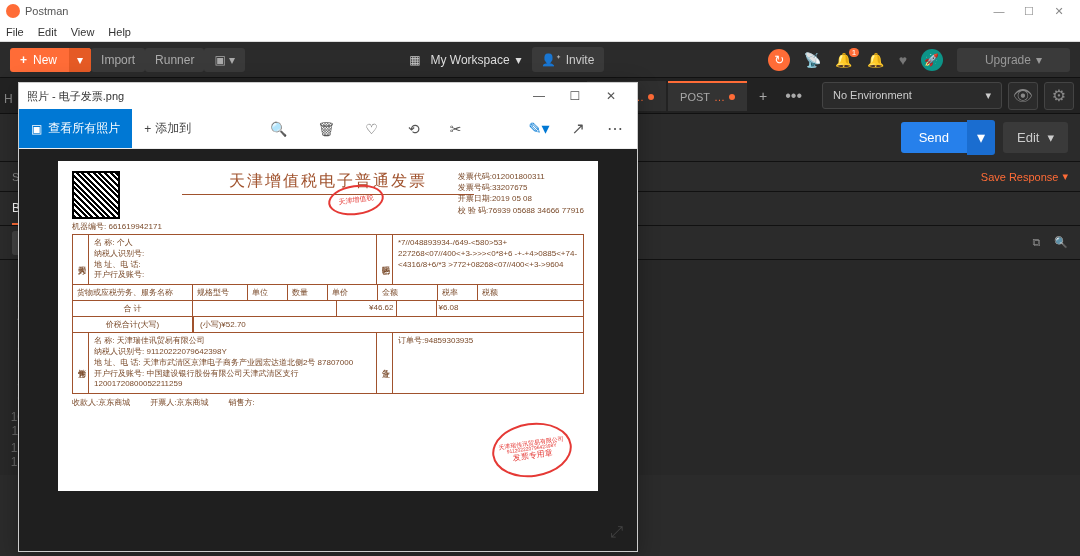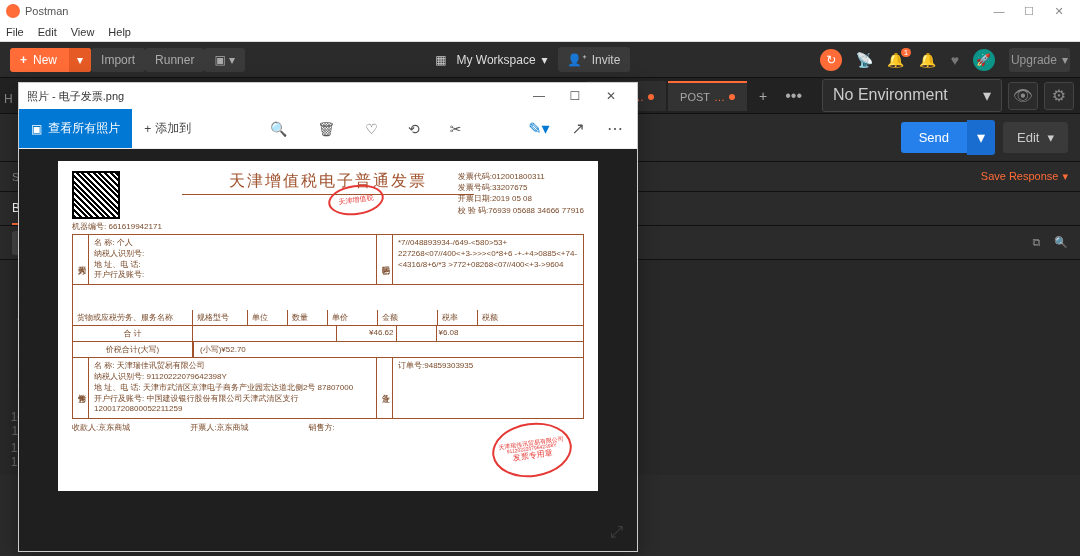--- a/index.html
+++ b/index.html
@@ -22,46 +22,46 @@
 .btn-new .caret { background: #e55a25; padding: 5px 8px; margin: -5px -10px -5px 6px; border-radius: 0 3px 3px 0; }
 .tool-btn { background: #3a3a3a; padding: 5px 10px; border-radius: 3px; margin-left: 0; color: #aaa; }
 .tool-center { flex: 1; display: flex; justify-content: center; align-items: center; gap: 10px; }
 .workspace { display: flex; align-items: center; gap: 6px; color: #ddd; }
 .invite-btn { background: #3a3a3a; padding: 4px 10px; border-radius: 3px; display: flex; align-items: center; gap: 5px; }
 .tool-right { display: flex; align-items: center; gap: 14px; }
 .orange-circle { width: 22px; height: 22px; background: #ff6c37; border-radius: 50%; display: flex; align-items: center; justify-content: center; color: #fff; font-size: 12px; }
 .icon-gray { color: #777; font-size: 14px; }
 .bell-wrap { position: relative; }
 .bell-badge { position: absolute; top: -4px; right: -6px; background: #ff6c37; color: #fff; font-size: 8px; border-radius: 8px; padding: 0 3px; }
-.upgrade { background: #3a3a3a; padding: 5px 2px; border-radius: 3px; color: #999; display: flex; align-items: center; gap: 5px; }
+.upgrade { background: #3a3a3a; padding: 5px 28px; border-radius: 3px; color: #999; display: flex; align-items: center; gap: 5px; }
 
 
 .env-row { height: 36px; background: #222; display: flex; align-items: center; border-bottom: 1px solid #111; }
 .env-left { flex: 1; display: flex; align-items: center; justify-content: flex-end; padding-right: 6px; }
 .tab { background: #2f2f2f; color: #aaa; padding: 8px 12px; font-size: 11px; display: flex; align-items: center; gap: 4px; margin-right: 2px; border-top: 2px solid transparent; }
 .tab.active { background: #333; border-top-color: #ff6c37; }
 .tab .ell { color: #ff6c37; font-size: 11px; }
 .tab .dot { width: 6px; height: 6px; background: #ff6c37; border-radius: 50%; }
 .tab-add { color: #aaa; padding: 0 10px; font-size: 14px; }
 .tab-more { color: #aaa; padding: 0 8px; }
-.env-select { width: 180px; background: #2b2b2b; color: #ccc; font-size: 16px; padding: 6px 10px; margin: 0 6px; border: 1px solid #444; border-radius: 3px; display: flex; justify-content: space-between; }
+.env-select { width: 180px; background: #2b2b2b; color: #ccc; font-size: 11px; padding: 6px 10px; margin: 0 6px; border: 1px solid #444; border-radius: 3px; display: flex; justify-content: space-between; }
 .env-icon { width: 30px; height: 28px; background: #2b2b2b; border: 1px solid #444; border-radius: 3px; display: flex; align-items: center; justify-content: center; color: #888; margin-right: 6px; }
 
 
 .send-row { height: 48px; background: #2b2b2b; display: flex; align-items: center; justify-content: flex-end; padding: 0 12px; border-bottom: 1px solid #111; gap: 8px; }
 .send-btn { background: #2680eb; color: #fff; padding: 8px 18px; border-radius: 3px 0 0 3px; font-size: 13px; }
 .send-caret { background: #1a6dd0; color: #fff; padding: 8px 10px; border-radius: 0 3px 3px 0; margin-left: -8px; }
 .save-btn { background: #3a3a3a; color: #ccc; padding: 8px 14px; border-radius: 3px; font-size: 13px; display: flex; align-items: center; gap: 8px; }
 
 
 .status-row { height: 30px; background: #2b2b2b; display: flex; align-items: center; padding: 0 12px; font-size: 11px; color: #888; border-bottom: 1px solid #111; }
 .status-row .sp { margin-right: 14px; }
 .status-row .green { color: #4caf50; }
 .status-row .spacer { flex: 1; }
-.save-resp { color: #ff6c37; display: flex; align-items: flex-start; gap: 4px; }
+.save-resp { color: #ff6c37; display: flex; align-items: center; gap: 4px; }
 
 
 .body-tabs { height: 34px; background: #2b2b2b; display: flex; align-items: center; padding: 0 12px; font-size: 12px; color: #777; gap: 22px; border-bottom: 1px solid #111; }
 .body-tabs .active { color: #fff; border-bottom: 2px solid #ff6c37; padding-bottom: 8px; margin-bottom: -8px; }
 .body-tabs .count { color: #4caf50; }
 
 
 .resp-toolbar { height: 34px; background: #2b2b2b; display: flex; align-items: center; padding: 0 12px; font-size: 11px; color: #888; border-bottom: 1px solid #111; }
 .resp-mode { background: #383838; border-radius: 3px; display: flex; overflow: hidden; }
 .resp-mode span { padding: 6px 12px; }
@@ -91,21 +91,21 @@
 .pw-canvas { flex: 1; background: #1f1f1f; display: flex; align-items: flex-start; justify-content: center; padding: 12px; position: relative; }
 .invoice { background: #fff; width: 540px; height: 330px; padding: 10px 14px; font-size: 9px; color: #7a4a2a; position: relative; }
 .inv-title { text-align: center; color: #a0522d; font-size: 16px; font-family: "SimSun", serif; letter-spacing: 2px; margin-bottom: 2px; }
 .qr { position: absolute; left: 14px; top: 10px; width: 48px; height: 48px; background: repeating-linear-gradient(45deg,#000 0 2px,#fff 2px 4px); border: 2px solid #000; }
 .inv-meta { position: absolute; right: 14px; top: 10px; font-size: 8px; line-height: 1.4; }
 .inv-box { border: 1px solid #a0522d; }
 .inv-row { display: flex; border-bottom: 1px solid #a0522d; min-height: 42px; }
 .inv-vlabel { width: 16px; border-right: 1px solid #a0522d; writing-mode: vertical-rl; text-align: center; font-size: 8px; padding: 2px; }
 .inv-cell { flex: 1; padding: 3px 5px; font-size: 8px; line-height: 1.35; }
 .inv-cell.br { border-right: 1px solid #a0522d; }
-.inv-table-head { display: flex; border-bottom: 1px solid #a0522d; font-size: 8px; margin-top: 25px; }
+.inv-table-head { display: flex; border-bottom: 1px solid #a0522d; font-size: 8px; }
 .inv-table-head > div, .inv-table-row > div { padding: 2px 4px; border-right: 1px solid #a0522d; }
 .inv-table-head > div:last-child, .inv-table-row > div:last-child { border-right: none; }
 .inv-table-row { display: flex; font-size: 8px; min-height: 40px; }
 .col1 { width: 120px; } .col2 { width: 55px; } .col3 { width: 40px; } .col4 { width: 40px; } .col5 { width: 50px; } .col6 { width: 60px; } .col7 { width: 40px; } .col8 { flex: 1; }
 .inv-total { display: flex; font-size: 8px; border-bottom: 1px solid #a0522d; }
 .stamp { position: absolute; width: 80px; height: 54px; border: 2px solid #e53935; border-radius: 50%; color: #e53935; font-size: 8px; display: flex; align-items: center; justify-content: center; text-align: center; transform: rotate(-8deg); }
 .stamp1 { left: 270px; top: 24px; width: 56px; height: 30px; font-size: 7px; }
 .stamp2 { right: 26px; bottom: 14px; }
 .pw-expand { position: absolute; right: 14px; bottom: 10px; color: #444; font-size: 16px; }
 
@@ -378,21 +378,21 @@
             <div>纳税人识别号: 91120222079642398Y</div>
             <div>地  址、电  话: 天津市武清区京津电子商务产业园宏达道北侧2号 87807000</div>
             <div>开户行及账号: 中国建设银行股份有限公司天津武清区支行 12001720800052211259</div>
           </div>
           <div class="inv-vlabel">备注</div>
           <div class="inv-cell" style="width:190px;flex:none">
             <span>订单号:</span><span>94859303935</span>
           </div>
         </div>
       </div>
-      <div style="font-size:8px;margin-top:3px;display:flex;gap:60px">
+      <div style="font-size:8px;margin-top:3px;display:flex;gap:20px">
         <span><span>收款人:</span><span>京东商城</span></span>
         <span><span>开票人:</span><span>京东商城</span></span>
         <span>销售方:</span>
       </div>
       <div class="stamp stamp2">
         <div style="line-height:1.1">
           <div style="font-size:6px">天津瑞佳讯贸易有限公司</div>
           <div style="font-size:5px">91120222079642398Y</div>
           <div>发票专用章</div>
         </div>

